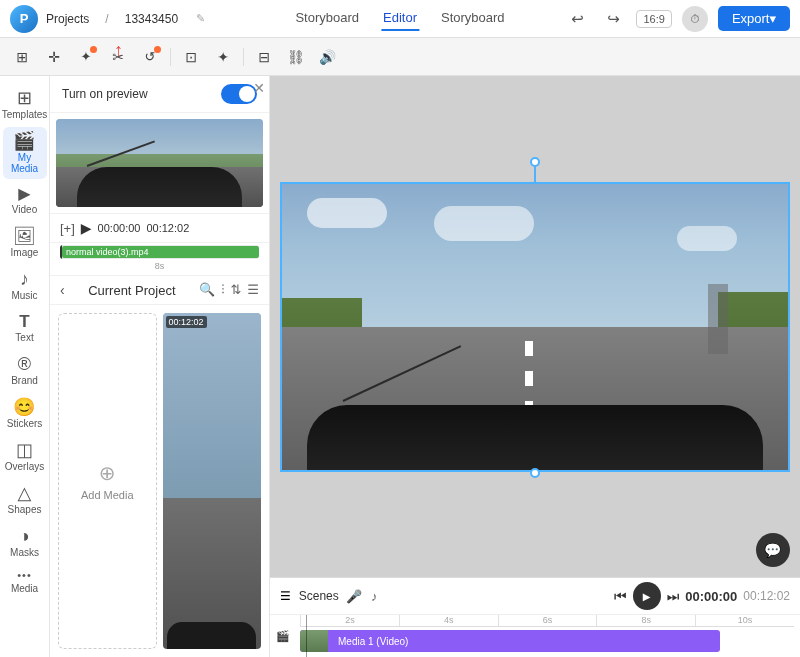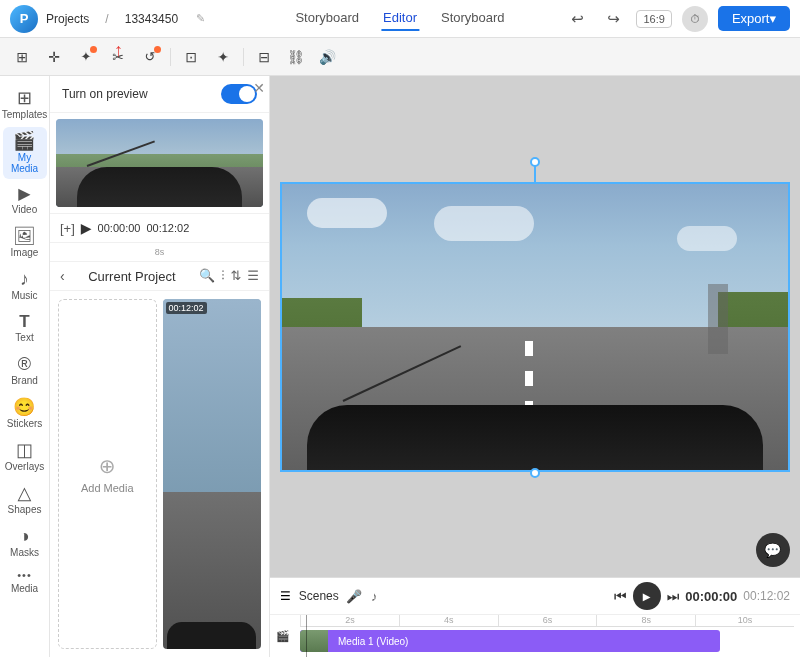--- a/index.html
+++ b/index.html
@@ -463,20 +463,26 @@
     </div>
 
     <div class="video-controls">
       <span class="ctrl-expand">[+]</span>
       <span class="ctrl-play">▶</span>
       <span class="ctrl-time">00:00:00</span>
       <span class="ctrl-time">00:12:02</span>
     </div>
 
     <div class="timeline-mini">
+      <div class="tl-track">
+        <div class="tl-thumb"></div>
+        <div class="tl-clip">
+          <span>normal video(3).mp4</span>
+        </div>
+      </div>
       <div class="tl-markers">
         <span></span>
         <span>8s</span>
         <span></span>
       </div>
     </div>
 
     <div class="media-header">
       <span class="media-back">‹</span>
       <span class="media-title">Current Project</span>

